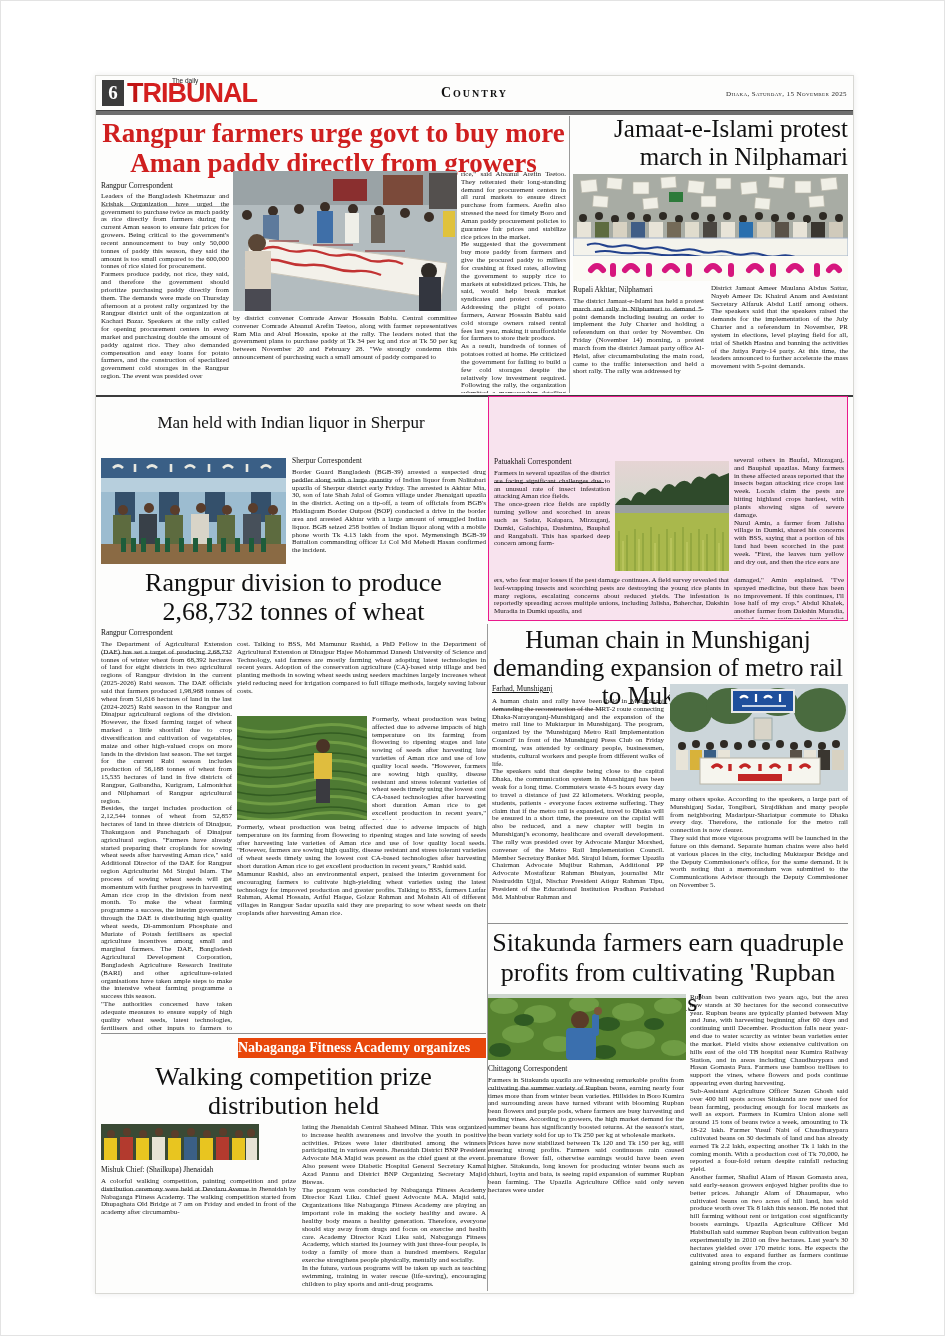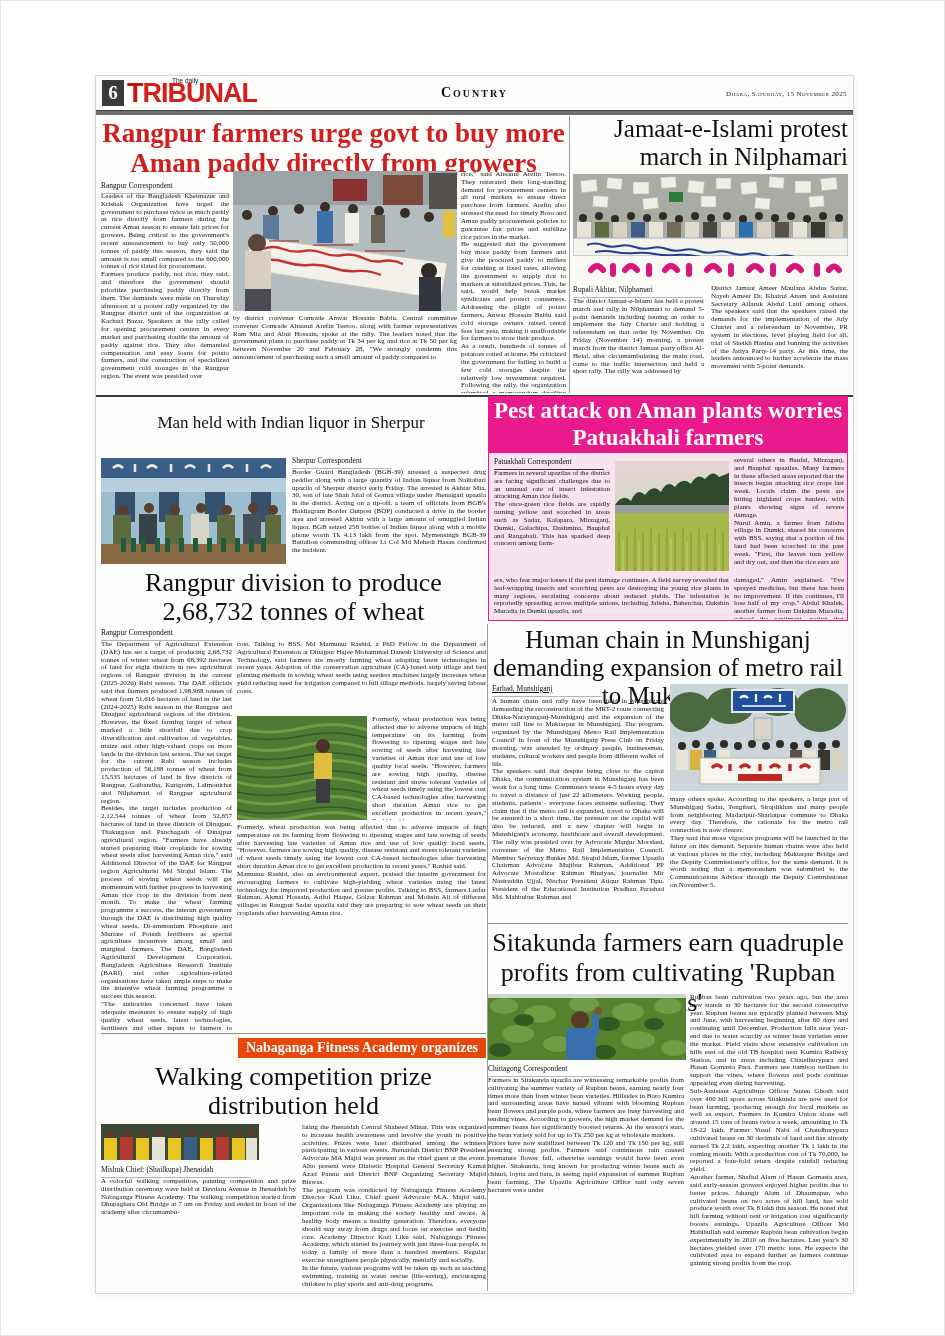--- a/index.html
+++ b/index.html
@@ -10,32 +10,32 @@
   .pageno{position:absolute;left:6px;top:4px;width:22px;height:26px;background:#3b3b3b;color:#fff;font:bold 19px/26px "Liberation Serif",serif;text-align:center;}
   .tagline{position:absolute;left:76px;top:1px;font:6.5px "Liberation Sans",sans-serif;color:#222;}
   .papername{position:absolute;left:31px;top:4px;font:bold 27px/27px "Liberation Sans",sans-serif;color:#d41f1f;letter-spacing:-1px;text-align:center;}
   .papername::first-letter{color:#c01414;}
   .section{position:absolute;left:0;right:0;top:9px;text-align:center;font:bold 14px "Liberation Serif",serif;letter-spacing:2px;color:#111;font-variant:small-caps;}
   .dateline{position:absolute;right:6px;top:14px;font:7px "Liberation Serif",serif;letter-spacing:.4px;color:#222;font-variant:small-caps;}
   .mastrule{position:absolute;left:0;top:34px;width:100%;height:4px;background:#6e6e6e;border-top:1px solid #444;}
   
   .hl{position:absolute;text-align:center;font-family:"Liberation Serif",serif;color:#111;}
   .hl-red{color:#cf1f1f;font-weight:bold;}
-  .byline{position:absolute;font:7.5px "Liberation Serif",serif;color:#111;border-bottom:1px solid #b5b5b5;padding-bottom:3px;}
+  .byline{position:absolute;font:7.5px "Liberation Serif",serif;color:#111;border-bottom:1px solid #b5b5b5;padding-bottom:16px;}
   .col{position:absolute;font:7px/1.12 "Liberation Serif",serif;color:#141414;text-align:justify;white-space:pre-line;overflow:hidden;}
   .vrule{position:absolute;width:1px;background:#9a9a9a;}
   .hrule{position:absolute;height:2px;background:#3c3c3c;}
   .hrule-thin{position:absolute;height:1px;background:#8f8f8f;}
   .photo{position:absolute;overflow:hidden;background:#9aa0a0;}
   .photo svg{display:block;width:100%;height:100%;}
   
   .pestblock{position:absolute;left:392px;top:320px;width:360px;height:225px;background:#f8e3ee;border:1px solid #e91a8c;box-sizing:border-box;}
   .pesthead{position:absolute;left:0;top:0;width:100%;height:56px;background:#e91a8c;color:#fff;font:bold 23px/27px "Liberation Serif",serif;text-align:center;}
   
-  .kicker{position:absolute;background:#e8470b;color:#fff;font:bold 14px/20px "Liberation Serif",serif;text-align:center;overflow:hidden;}
+  .kicker{position:absolute;background:#e8470b;color:#fff;font:bold 14px/20px "Liberation Serif",serif;text-align:left;overflow:hidden;}
   .footer-note{position:absolute;left:8px;top:1297px;font:15px "Liberation Serif",serif;color:#111;margin-top:44px;}
 </style>
 </head>
 <body>
 
 <div class="frame"></div>
 
 <div class="sheet">
 
   <div>
@@ -223,21 +223,20 @@
             <rect x="148" y="80" width="5" height="14"></rect>
             <rect x="160" y="80" width="5" height="14"></rect>
           </g>
       </svg>
     </div>
     <div class="byline" style="left:196px;top:380px;width:100px;">Sherpur Correspondent</div>
     <div class="col" style="left:196px;top:393px;width:194px;height:95px;">Border Guard Bangladesh (BGB-39) arrested a suspected drug peddler along with a large quantity of Indian liquor from Nalitabari upazila of Sherpur district early Friday. The arrested is Akhtar Mia, 30, son of late Shah Jalal of Gomra village under Jhenaigati upazila in the district. Acting on a tip-off, a team of officials from BGB's Haldiagram Border Outpost (BOP) conducted a drive in the border area and arrested Akhtar with a large amount of smuggled Indian liquor. BGB seized 258 bottles of Indian liquor along with a mobile phone worth Tk 4.13 lakh from the spot. Mymensingh BGB-39 Battalion commanding officer Lt Col Md Mehedi Hasan confirmed the incident.</div>
   </div>
 
   <div class="pestblock">
-    <div class="pesthead">Pest attack on Aman plants worries Patuakhali farmers</div>
     <div class="byline" style="left:5px;top:60px;width:110px;border-color:#333;">Patuakhali Correspondent</div>
     <div class="col" style="left:5px;top:73px;width:116px;height:105px;">Farmers in several upazilas of the district are facing significant challenges due to an unusual rate of insect infestation attacking Aman rice fields.
 The once-green rice fields are rapidly turning yellow and scorched in areas such as Sadar, Kalapara, Mirzaganj, Dumki, Galachipa, Dashmina, Bauphal and Rangabali. This has sparked deep concern among farm-</div>
     <div class="photo" style="left:126px;top:64px;width:114px;height:110px;">
       <svg viewBox="0 0 114 110" preserveAspectRatio="none">
         <defs>
             <linearGradient id="sky1" x1="0" y1="0" x2="0" y2="1">
               <stop offset="0" stop-color="#e6d4d4"></stop>
               <stop offset="1" stop-color="#d3d8cd"></stop>
             </linearGradient>

